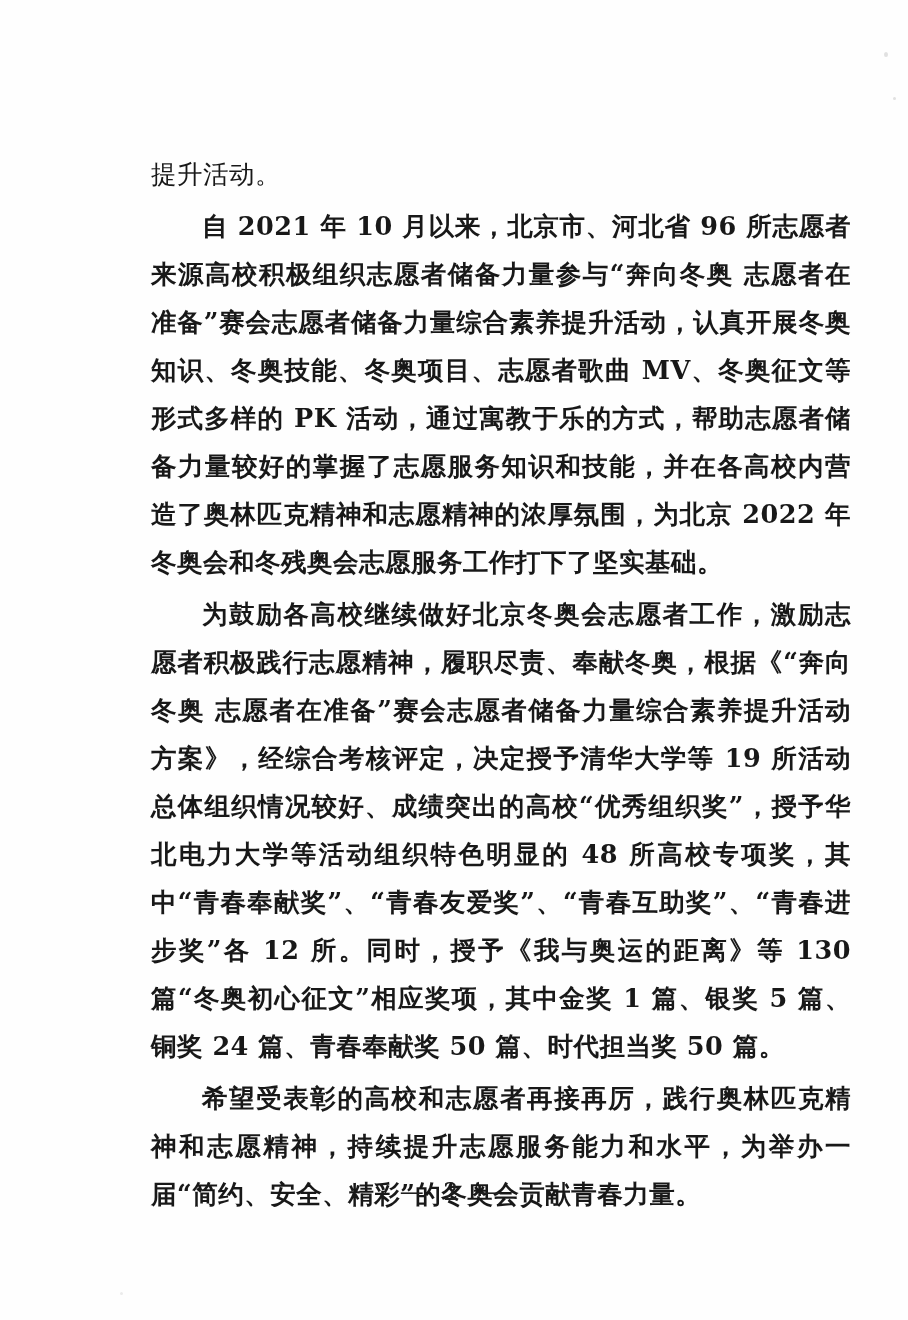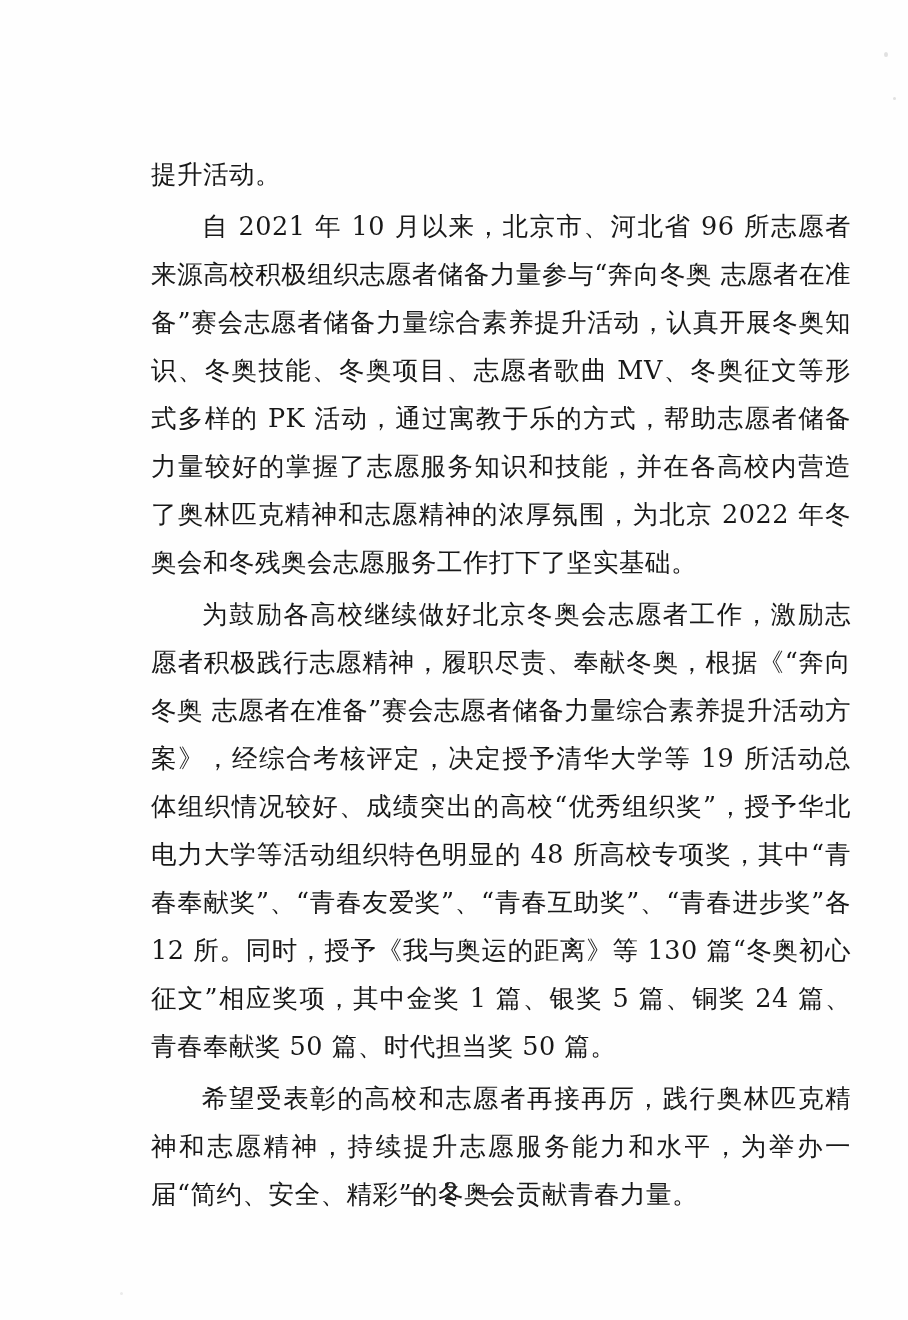--- a/index.html
+++ b/index.html
@@ -44,20 +44,21 @@
     margin: 0 0 4px 0;
     font-size: 25.5px;
     line-height: 48px;
     letter-spacing: 0.5px;
     text-align: justify;
     text-justify: inter-character;
     color: #181818;
   }
   p.indent {
     text-indent: 2em;
+    font-weight: bold;
   }
   .page-number {
     position: absolute;
     left: 0;
     top: 1178px;
     width: 908px;
     text-align: center;
     font-size: 24px;
     letter-spacing: 6px;
     color: #202020;

